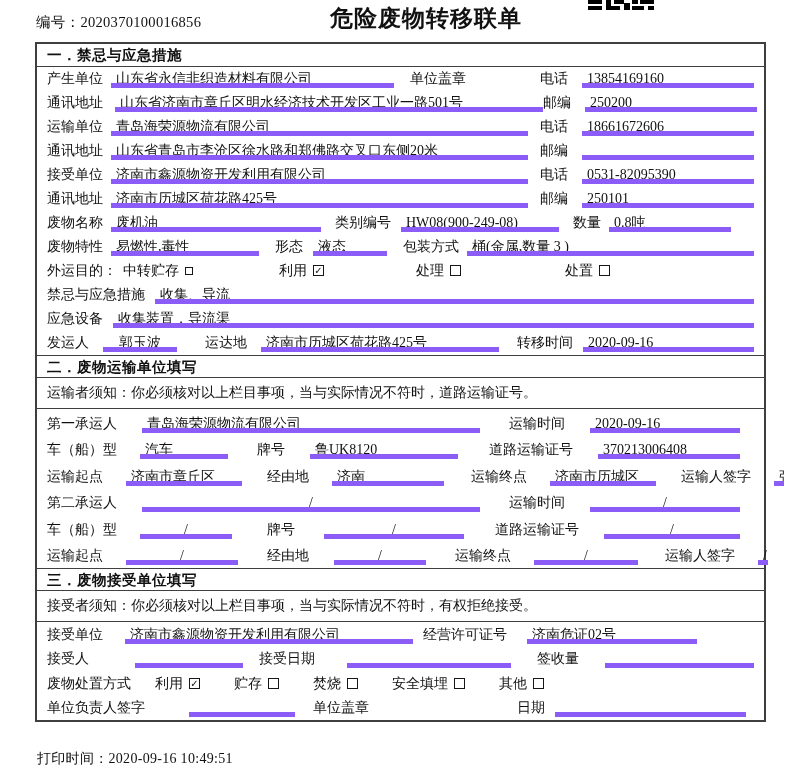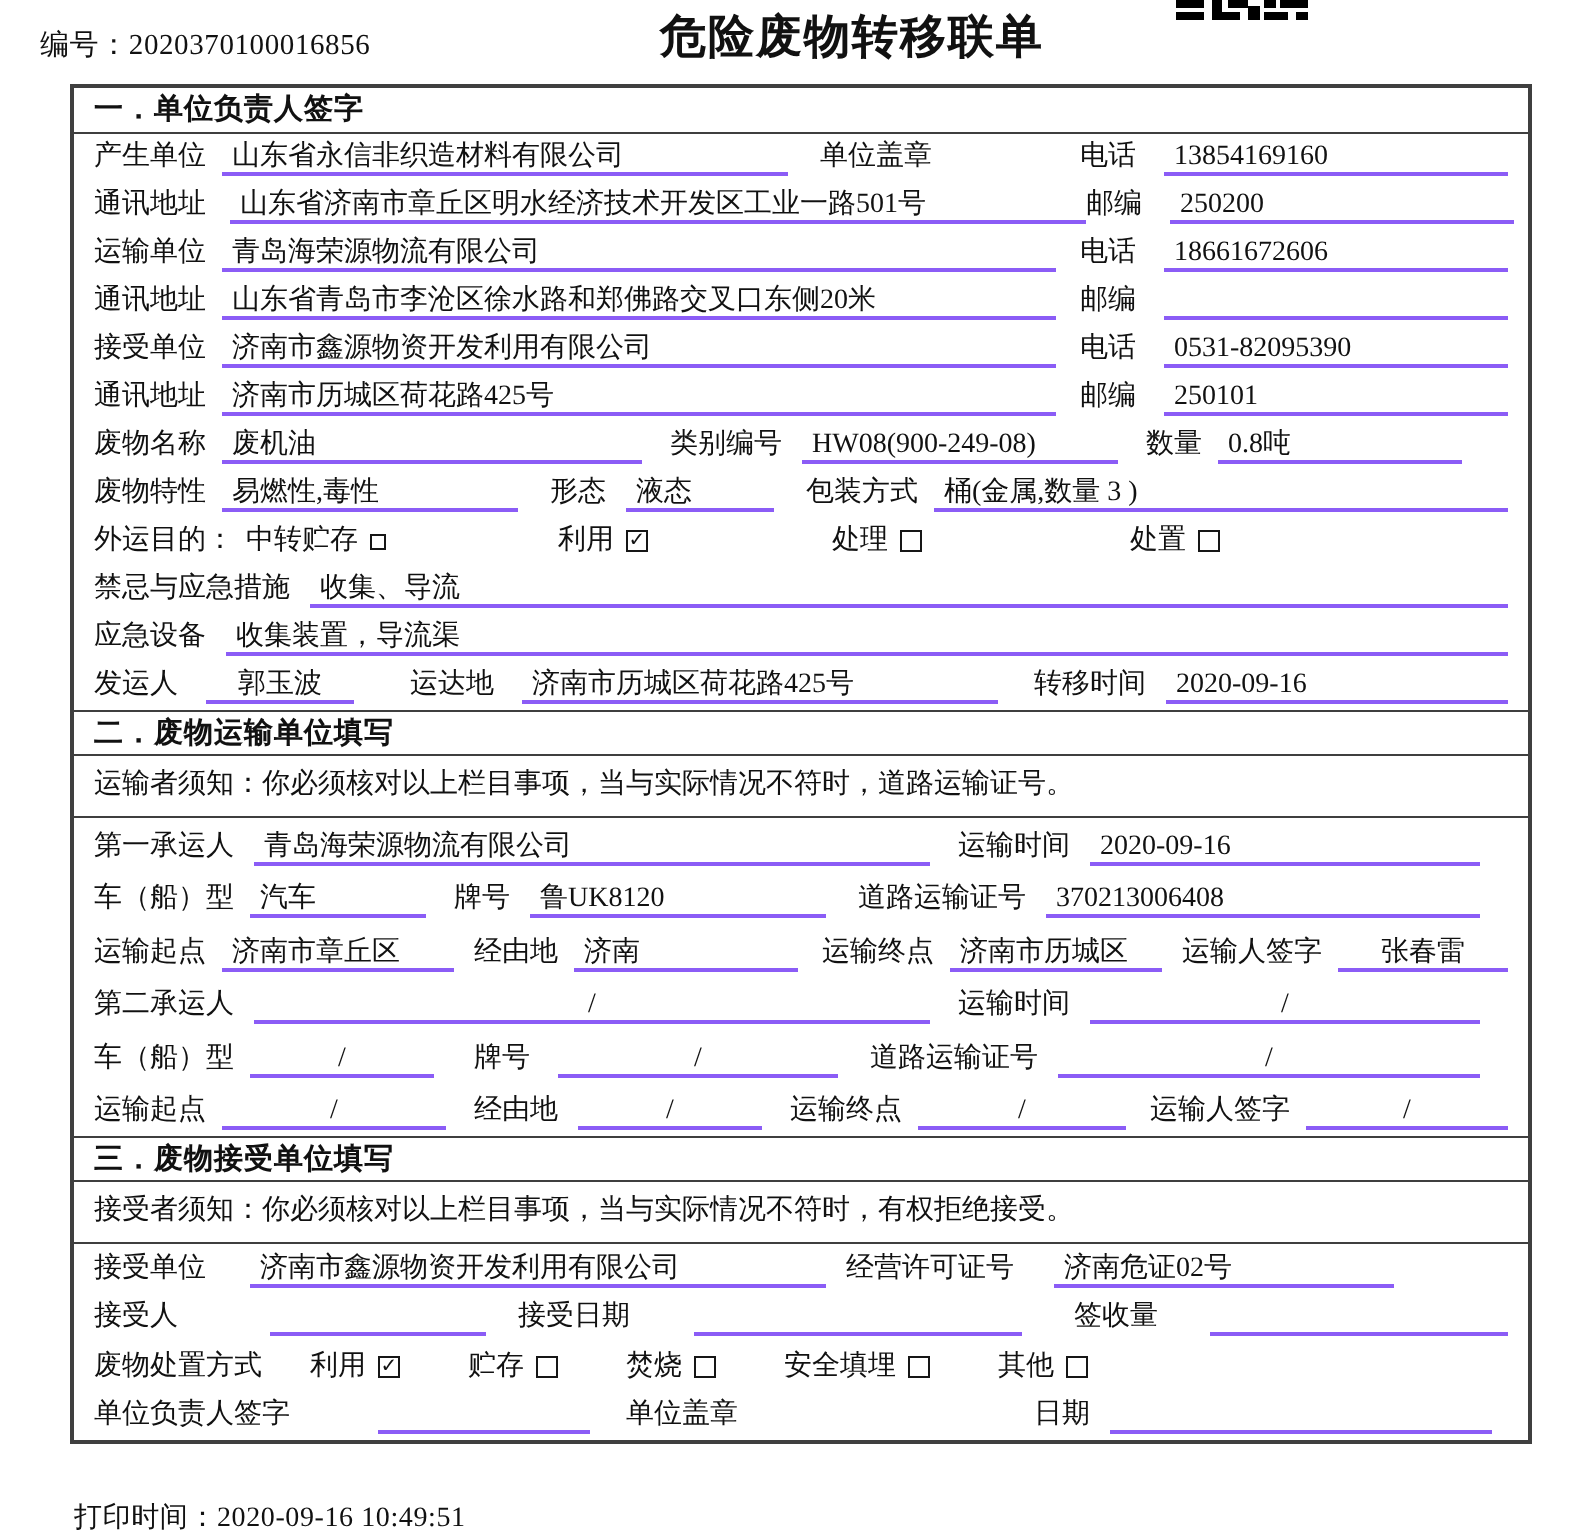--- a/index.html
+++ b/index.html
@@ -1,36 +1,36 @@
 <!DOCTYPE html>
 <html><head>
 <meta charset="utf-8">
 <style>
   * { box-sizing: border-box; margin: 0; padding: 0; }
   html,body { width:796px; height:768px; background:#ffffff; overflow:hidden; }
   body { position:relative; font-family:"Liberation Serif","DejaVu Serif",serif; color:#111; font-size:14px; }
 
-  .hdr-serial { position:absolute; left:20px; top:13px; font-size:14.5px; letter-spacing:0.3px; }
+  .hdr-serial { position:absolute; left:36px; top:13px; font-size:14.5px; letter-spacing:0.3px; }
   .hdr-title  { position:absolute; left:330px; top:3px; font-size:23px; font-weight:bold; letter-spacing:1px; }
   .qr { position:absolute; left:588px; top:0; width:66px; height:10px; }
 
   .form { position:absolute; left:35px; top:42px; width:731px; border:2px solid #3f3f3f; background:#fff; }
 
   .sec { font-weight:bold; font-size:14.5px; height:23px; line-height:20px; padding:1px 10px 0;
          border-bottom:1px solid #3f3f3f; letter-spacing:0.5px; }
   .sec.bt { border-top:1px solid #3f3f3f; }
 
   .notice { height:31px; line-height:20px; padding:5px 10px 0; border-bottom:1px solid #3f3f3f; }
 
   .row { display:flex; align-items:flex-end; padding:0 10px 3px; }
-  .r1 { height:24px;align-items:flex-end; } .r2 { height:26.5px; } .r3 { height:24.6px; }
+  .r1 { height:24px;align-items:flex-end; } .r2 { height:26.5px;gap:15px; } .r3 { height:24.6px; }
 
   .lbl { white-space:nowrap; line-height:18px; flex:none; }
   .rl  { width:42px; flex:none; line-height:18px; }
-  .val { border-bottom:2px solid #8b5cf6; height:18px; line-height:18px; padding:0 5px;
+  .val { border-bottom:5px solid #8b5cf6; height:18px; line-height:18px; padding:0 5px;
          white-space:nowrap; overflow:hidden; flex:none; }
   .val.c { text-align:center; }
   .grow { flex:1 1 auto; }
   .sp { flex:1 1 auto; }
 
   .cb { flex:none; width:11px; height:11px; border:1.4px solid #161616; margin:0 0 4px 6px;
         font-size:10px; line-height:9px; text-align:center; font-family:"DejaVu Sans",sans-serif; }
   .cb.sm { width:8px; height:8px; margin-bottom:5px; }
 
   .ft { position:absolute; left:37px; top:750px; font-size:14px; letter-spacing:0.3px; }
@@ -48,21 +48,21 @@
   <rect x="23" y="6" width="9" height="4" fill="#000"></rect>
     <rect x="36" y="3" width="6" height="7" fill="#000"></rect>
   <rect x="44" y="0" width="6" height="4" fill="#000"></rect>
     <rect x="44" y="6" width="12" height="4" fill="#000"></rect>
   <rect x="52" y="0" width="14" height="4" fill="#000"></rect>
     <rect x="60" y="6" width="6" height="4" fill="#000"></rect>
 </svg>
 
 <div class="form">
 
-  <div class="sec">一．单位负责人签字</div>
+  <div class="sec">一．禁忌与应急措施</div>
 
   <div class="row r1">
     <span class="lbl">产生单位</span>
     <span class="val" style="width:283px;margin-left:8px">山东省永信非织造材料有限公司</span>
     <span class="lbl" style="margin-left:16px">单位盖章</span>
     <span class="sp"></span>
     <span class="rl">电话</span>
     <span class="val" style="width:172px">13854169160</span>
   </div>
 

